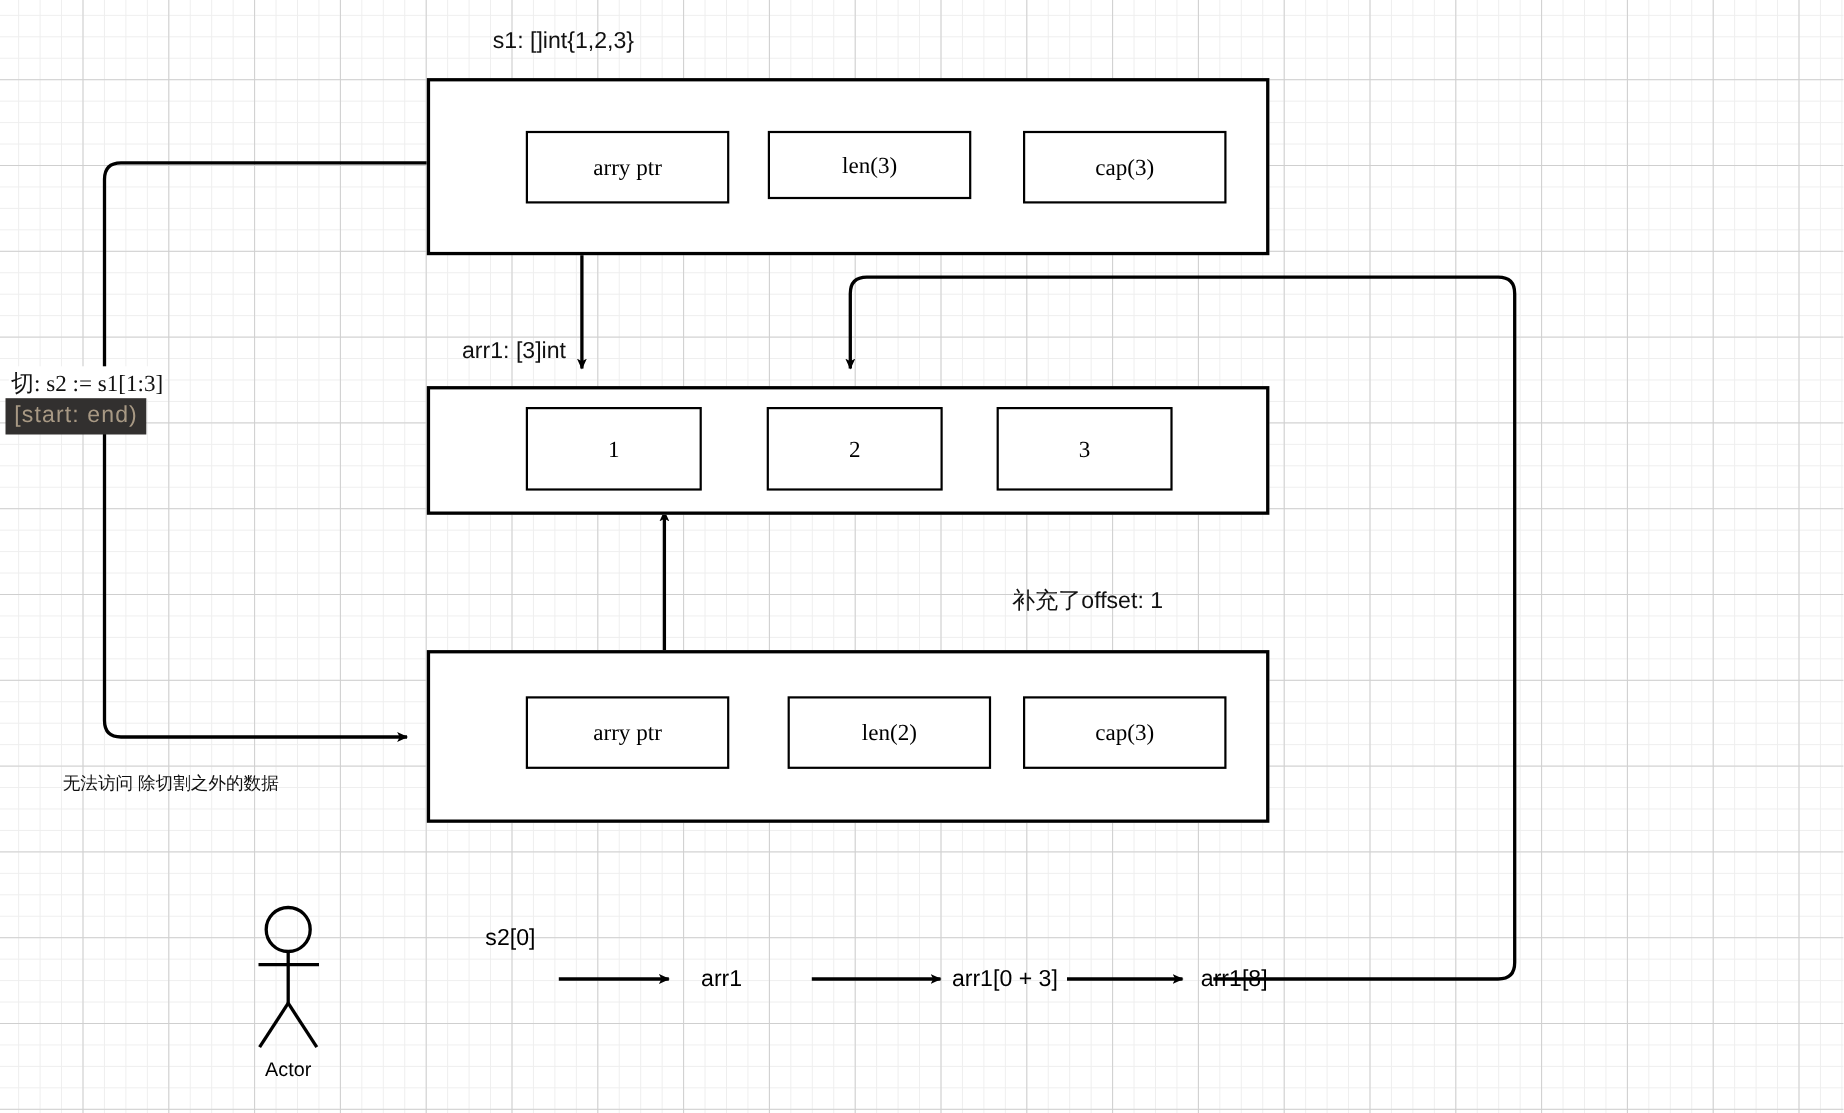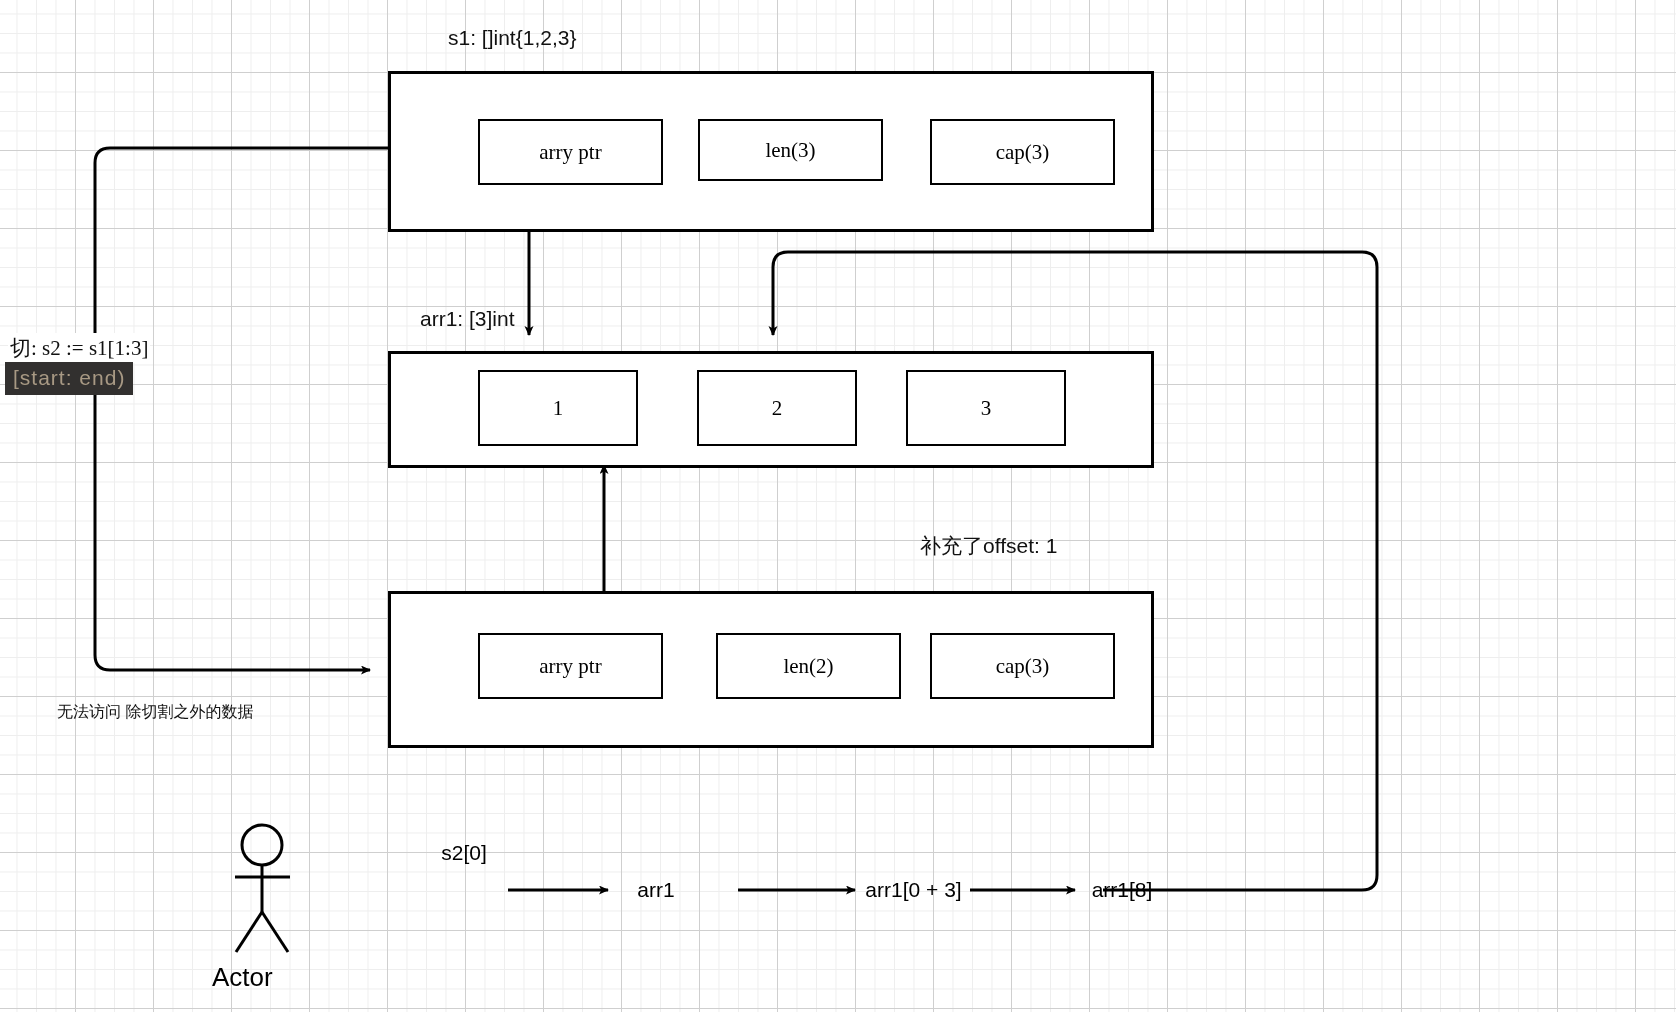--- a/index.html
+++ b/index.html
@@ -87,23 +87,23 @@
   }
   .flow-label {
     position: absolute;
     font-size: 21px;
     color: #000000;
     white-space: nowrap;
     text-align: center;
   }
   .actor-label {
     position: absolute;
-    font-size: 26px;
+    font-size: 18px;
     color: #000000;
-    text-align: left;
+    text-align: center;
     white-space: nowrap;
   }
 </style>
 </head>
 <body>
 
 <div id="canvas">
 
   <svg id="svg-layer" viewBox="0 0 1676 1012">
     <defs>

